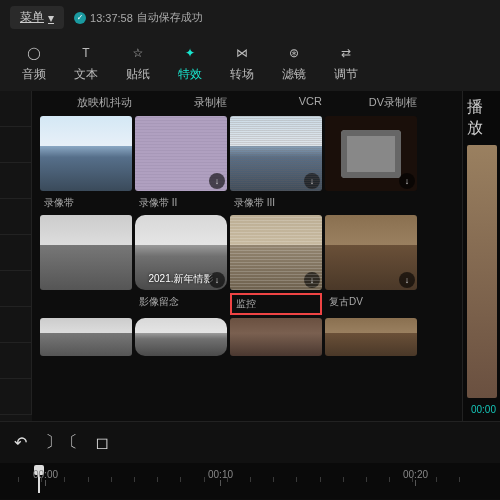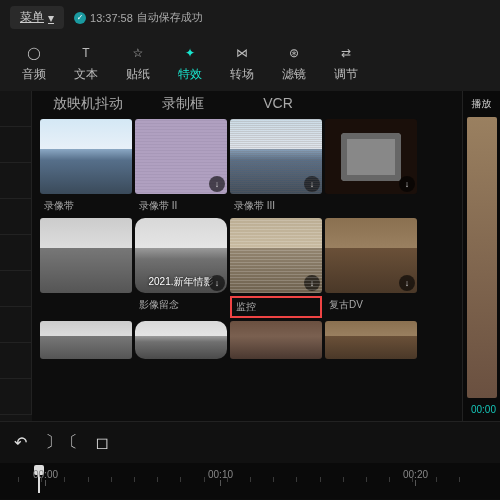--- a/index.html
+++ b/index.html
@@ -14,21 +14,21 @@
 .tab { display: flex; flex-direction: column; align-items: center; gap: 3px; padding: 8px 14px; color: #bbb; cursor: pointer; }
 .tab.active { color: #19e6cf; }
 .tab-icon { width: 20px; height: 20px; display: flex; align-items: center; justify-content: center; }
 
 .content-row { display: flex; }
 .sidebar { width: 32px; background: #141414; display: flex; flex-direction: column; }
 .sidebar-item { height: 36px; border-bottom: 1px solid #222; border-right: 1px solid #222; }
 
 .gallery { flex: 1; padding: 4px 8px; height: 330px; overflow: hidden; }
 .row-labels { display: flex; gap: 3px; margin-bottom: 6px; }
-.row-labels span { width: 92px; font-size: 14px; color: #aaa; text-align: center; padding-left: 4px; }
+.row-labels span { width: 92px; font-size: 11px; color: #aaa; text-align: right; padding-left: 4px; }
 
 .grid { display: grid; grid-template-columns: repeat(4, 92px); gap: 3px 3px; }
 .item { display: flex; flex-direction: column; gap: 3px; position: relative; }
 .thumb { width: 92px; height: 75px; background: #2a2a2a; border-radius: 3px; position: relative; overflow: hidden; }
 .label { font-size: 10px; color: #aaa; padding: 2px 4px; }
 .label.highlight { border: 2px solid #ef4444; }
 .dl-badge { position: absolute; bottom: 2px; right: 2px; width: 16px; height: 16px; background: rgba(0,0,0,0.6); border-radius: 50%; display: flex; align-items: center; justify-content: center; color: #ddd; font-size: 9px; }
 
 .thumb.mountain { background: linear-gradient(#d4e8f5 0%, #e8f0f8 40%, #8ba8c4 40%, #566f8a 55%, #3a4a5a 100%); }
 .thumb.static { background: repeating-linear-gradient(0deg, #a08fb0 0px, #bfb0d0 1px, #9080a0 2px, #d0c0e0 3px); }
@@ -38,21 +38,21 @@
 .thumb.sep { background: linear-gradient(#6a5040 0%, #7a6050 40%, #4a3830 100%); }
 .thumb.scan-m { background: linear-gradient(#d4e8f5 0%, #e8f0f8 40%, #8ba8c4 40%, #566f8a 55%, #3a4a5a 100%); position:relative; }
 .thumb.scan-m::after { content:''; position:absolute; inset:0; background: repeating-linear-gradient(0deg, rgba(120,100,90,0.35) 0px, transparent 2px); }
 .thumb.surv { background: linear-gradient(to bottom, #bcae94 0%, #c8baa0 40%, #938570 40%, #6e614e 100%); position:relative; }
 .thumb.surv::after { content:''; position:absolute; inset:0; background: repeating-linear-gradient(0deg, rgba(255,255,255,0.18) 0px, rgba(255,255,255,0.18) 1px, transparent 1px, transparent 3px); }
 .thumb.sep-m { background: linear-gradient(#8a7050 0%, #9a8060 40%, #6a5038 40%, #4a3828 100%); }
 .thumb.bw-m { background: linear-gradient(#d8d8d8 0%, #e5e5e5 40%, #9a9a9a 40%, #707070 55%, #4a4a4a 100%); border-radius: 10px; }
 .overlay-text { position:absolute; bottom:4px; left:0; right:0; text-align:center; color:#fff; font-size:10px; text-shadow:0 0 3px #000; }
 
 .preview { width: 38px; background: #0a0a0a; border-left: 1px solid #222; padding: 6px 4px; display: flex; flex-direction: column; align-items: center; gap: 6px; }
-.preview-label { color: #ccc; font-size: 10px; }
+.preview-label { color: #ccc; font-size: 16px; }
 .preview-img { width: 30px; flex: 1; background: linear-gradient(#9a8060, #6a5040); border-radius: 2px; }
 .timecode { color: #15c5b8; font-size: 10px; align-self: flex-end; }
 
 .timeline-tools { display: flex; align-items: center; gap: 18px; padding: 10px 14px; background: #111; border-top: 1px solid #222; }
 .tool-icon { color: #ddd; font-size: 16px; cursor: pointer; }
 
 .timeline { position: relative; height: 36px; background: #0a0a0a; padding: 6px 18px; }
 .ruler { display: flex; gap: 0; position: relative; height: 24px; }
 .tick-group { position: absolute; display:flex; flex-direction:column; align-items:center; }
 .tick-label { font-size: 10px; color: #888; }
@@ -119,20 +119,21 @@
     <div class="sidebar-item"></div>
     <div class="sidebar-item"></div>
     <div class="sidebar-item"></div>
   </div>
 
   <div class="gallery">
     <div class="row-labels">
       <span>放映机抖动</span>
       <span>录制框</span>
       <span>VCR</span>
+      <span>DV录制框</span>
     </div>
     <div class="grid" id="grid">
         <div class="item">
           <div class="thumb mountain"></div>
           <div class="label">录像带</div>
         </div>
         <div class="item">
           <div class="thumb static">
             <div class="dl-badge">↓</div>
           </div>

